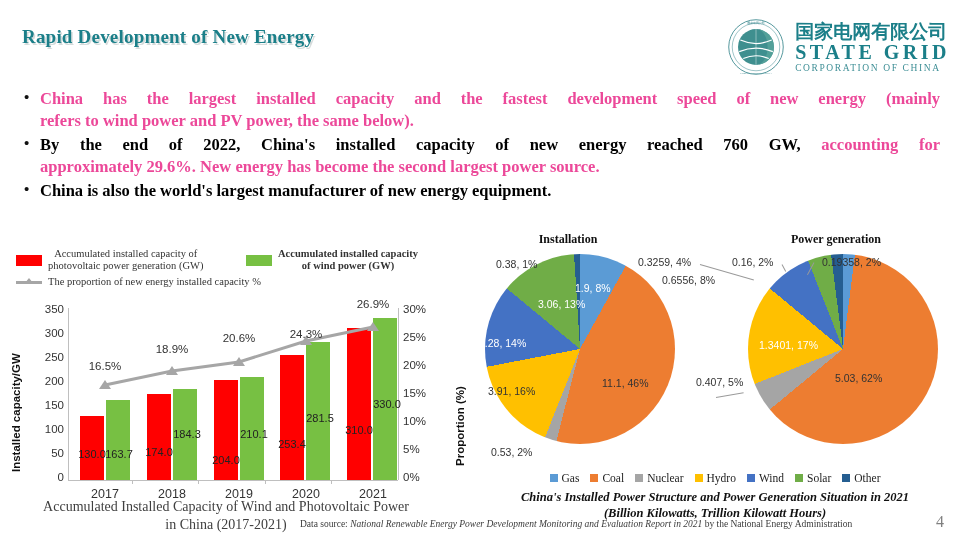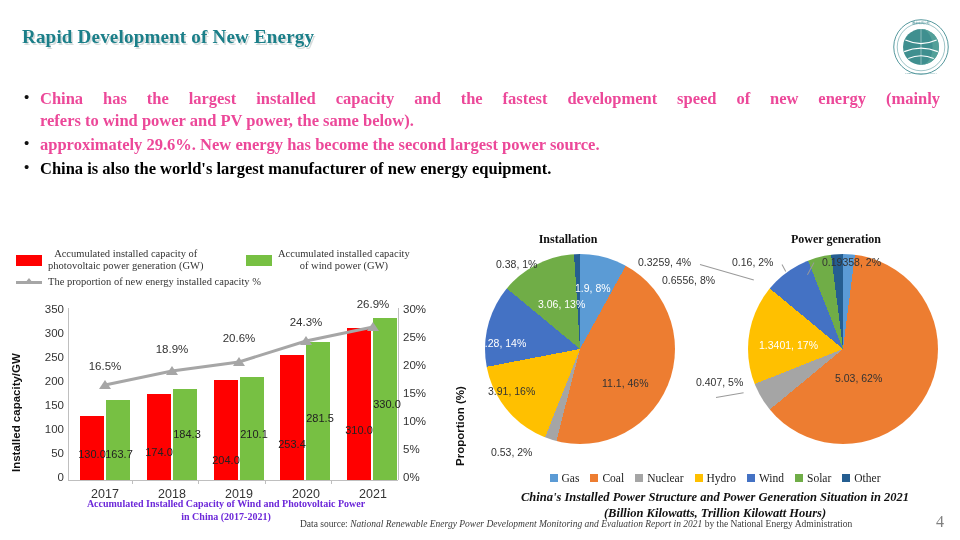--- a/index.html
+++ b/index.html
@@ -124,21 +124,21 @@
   .barval {
     position: absolute; font-size: 11px; color: #222; text-align: center;
     font-family: "Liberation Sans", sans-serif;
   }
   .pctlabel {
     position: absolute; font-size: 11.5px; color: #333; text-align: center; width: 46px;
     font-family: "Liberation Sans", sans-serif;
   }
   .bar-caption {
     position: absolute; left: 8px; top: 258px; width: 420px;
-    text-align: center; font-size: 10px; font-weight: bold; color: #6d28d9;
+    text-align: center; font-size: 14px; font-weight: normal; color: #404040;
     line-height: 1.25;
   }
 
   
   .pieblock { position: absolute; left: 470px; top: 0px; width: 490px; height: 308px; }
   .pie-title {
     position: absolute; font-size: 12px; font-weight: bold; color: #111;
     text-align: center; width: 140px;
   }
   .pie { position: absolute; border-radius: 50%; }
@@ -183,35 +183,44 @@
       <circle cx="50" cy="50" r="31" fill="#3f8f8f"></circle>
       <path d="M50 19 A31 31 0 0 1 50 81 A20 31 0 0 0 50 19 Z" fill="#57a39b" opacity="0.85"></path>
       <path d="M23 38 Q50 50 77 38" fill="none" stroke="#ffffff" stroke-width="2.2"></path>
       <path d="M21 58 Q50 46 79 58" fill="none" stroke="#ffffff" stroke-width="2.2"></path>
       <path d="M28 70 Q50 60 72 70" fill="none" stroke="#ffffff" stroke-width="1.8"></path>
       <path d="M50 19 L50 81" stroke="#ffffff" stroke-width="1.2" opacity="0.6"></path>
       <text x="50" y="10" font-size="5" fill="#2c7f86" text-anchor="middle" font-family="DejaVu Sans">国家电网公司</text>
       <text x="50" y="96" font-size="4.6" fill="#2c7f86" text-anchor="middle" font-family="Liberation Serif">CORPORATION OF CHINA</text>
     </svg>
   </span>
+  <span class="brand-text">
+    <div class="brand-cn">国家电网有限公司</div>
+    <div class="brand-en">STATE GRID</div>
+    <div class="brand-sub">CORPORATION  OF  CHINA</div>
+  </span>
 </div>
 
 <div class="bullets">
 
   <div class="bullet">
     <span class="dot">•</span>
     <span class="txt red">
       <span class="justified" style="display:block">China has the largest installed capacity and the fastest development speed of new energy (mainly</span>
       <span>refers to wind power and PV power, the same below).</span>
     </span>
   </div>
 
   <div class="bullet">
     <span class="dot">•</span>
     <span class="txt">
+      <span class="justified" style="display:block">
+        <span class="blk">By the end of 2022, China's installed capacity of new energy reached 760 GW,</span>
+        <span class="red">accounting for</span>
+      </span>
       <span class="red">approximately 29.6%. New energy has become the second largest power source.</span>
     </span>
   </div>
 
   <div class="bullet">
     <span class="dot">•</span>
     <span class="txt blk">China is also the world's largest manufacturer of new energy equipment.</span>
   </div>
 
 </div>
@@ -221,21 +230,21 @@
   <div class="barblock">
 
     <div class="bar-legend">
       <div class="lg-item" style="left:8px; top:8px;">
         <span class="lg-swatch" style="background:#FF0000"></span>
         <span class="lg-label">
           <span style="display:block">Accumulated installed capacity of</span>
           <span style="display:block">photovoltaic power generation (GW)</span>
         </span>
       </div>
-      <div class="lg-item" style="left:238px; top:8px;">
+      <div class="lg-item" style="left:238px; top:8px;font-weight:bold;">
         <span class="lg-swatch" style="background:#77C043"></span>
         <span class="lg-label">
           <span style="display:block">Accumulated installed capacity</span>
           <span style="display:block">of wind power (GW)</span>
         </span>
       </div>
       <div class="lg-item" style="left:8px; top:36px;">
         <span class="lg-line"></span>
         <span class="lg-label">The proportion of new energy installed capacity %</span>
       </div>
@@ -301,21 +310,21 @@
         <polygon points="97,92 103,101 91,101" fill="#A6A6A6"></polygon>
         <polygon points="164,78 170,87 158,87" fill="#A6A6A6"></polygon>
         <polygon points="231,69 237,78 225,78" fill="#A6A6A6"></polygon>
         <polygon points="298,48 304,57 292,57" fill="#A6A6A6"></polygon>
         <polygon points="365,34 371,43 359,43" fill="#A6A6A6"></polygon>
       </svg>
 
       <div class="pctlabel" style="left:74px;  top:72px;">16.5%</div>
       <div class="pctlabel" style="left:141px; top:55px;">18.9%</div>
       <div class="pctlabel" style="left:208px; top:44px;">20.6%</div>
-      <div class="pctlabel" style="left:275px; top:28px;">24.3%</div>
+      <div class="pctlabel" style="left:275px; top:40px;">24.3%</div>
       <div class="pctlabel" style="left:342px; top:10px;">26.9%</div>
 
       <div class="xtick" style="left:67px;  top:199px;">2017</div>
       <div class="xtick" style="left:134px; top:199px;">2018</div>
       <div class="xtick" style="left:201px; top:199px;">2019</div>
       <div class="xtick" style="left:268px; top:199px;">2020</div>
       <div class="xtick" style="left:335px; top:199px;">2021</div>
     </div>
 
     <div class="bar-caption">

